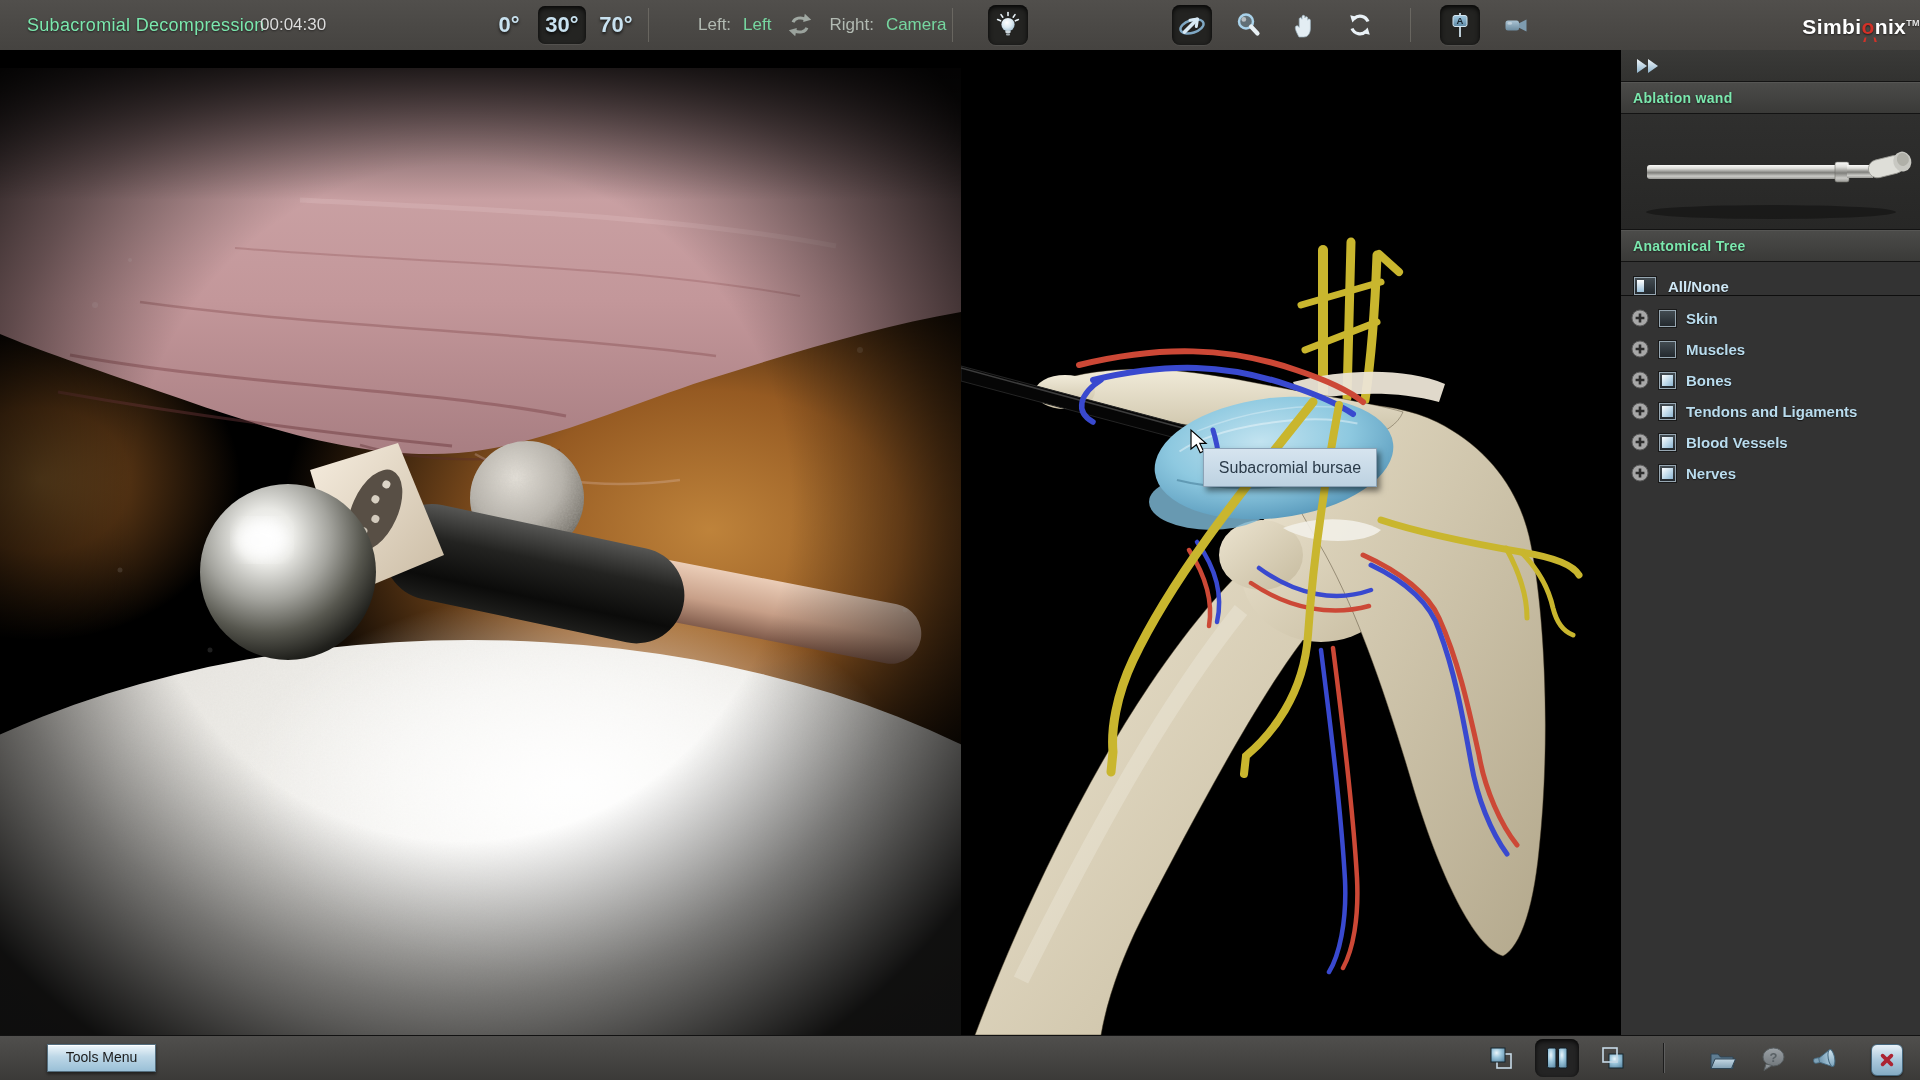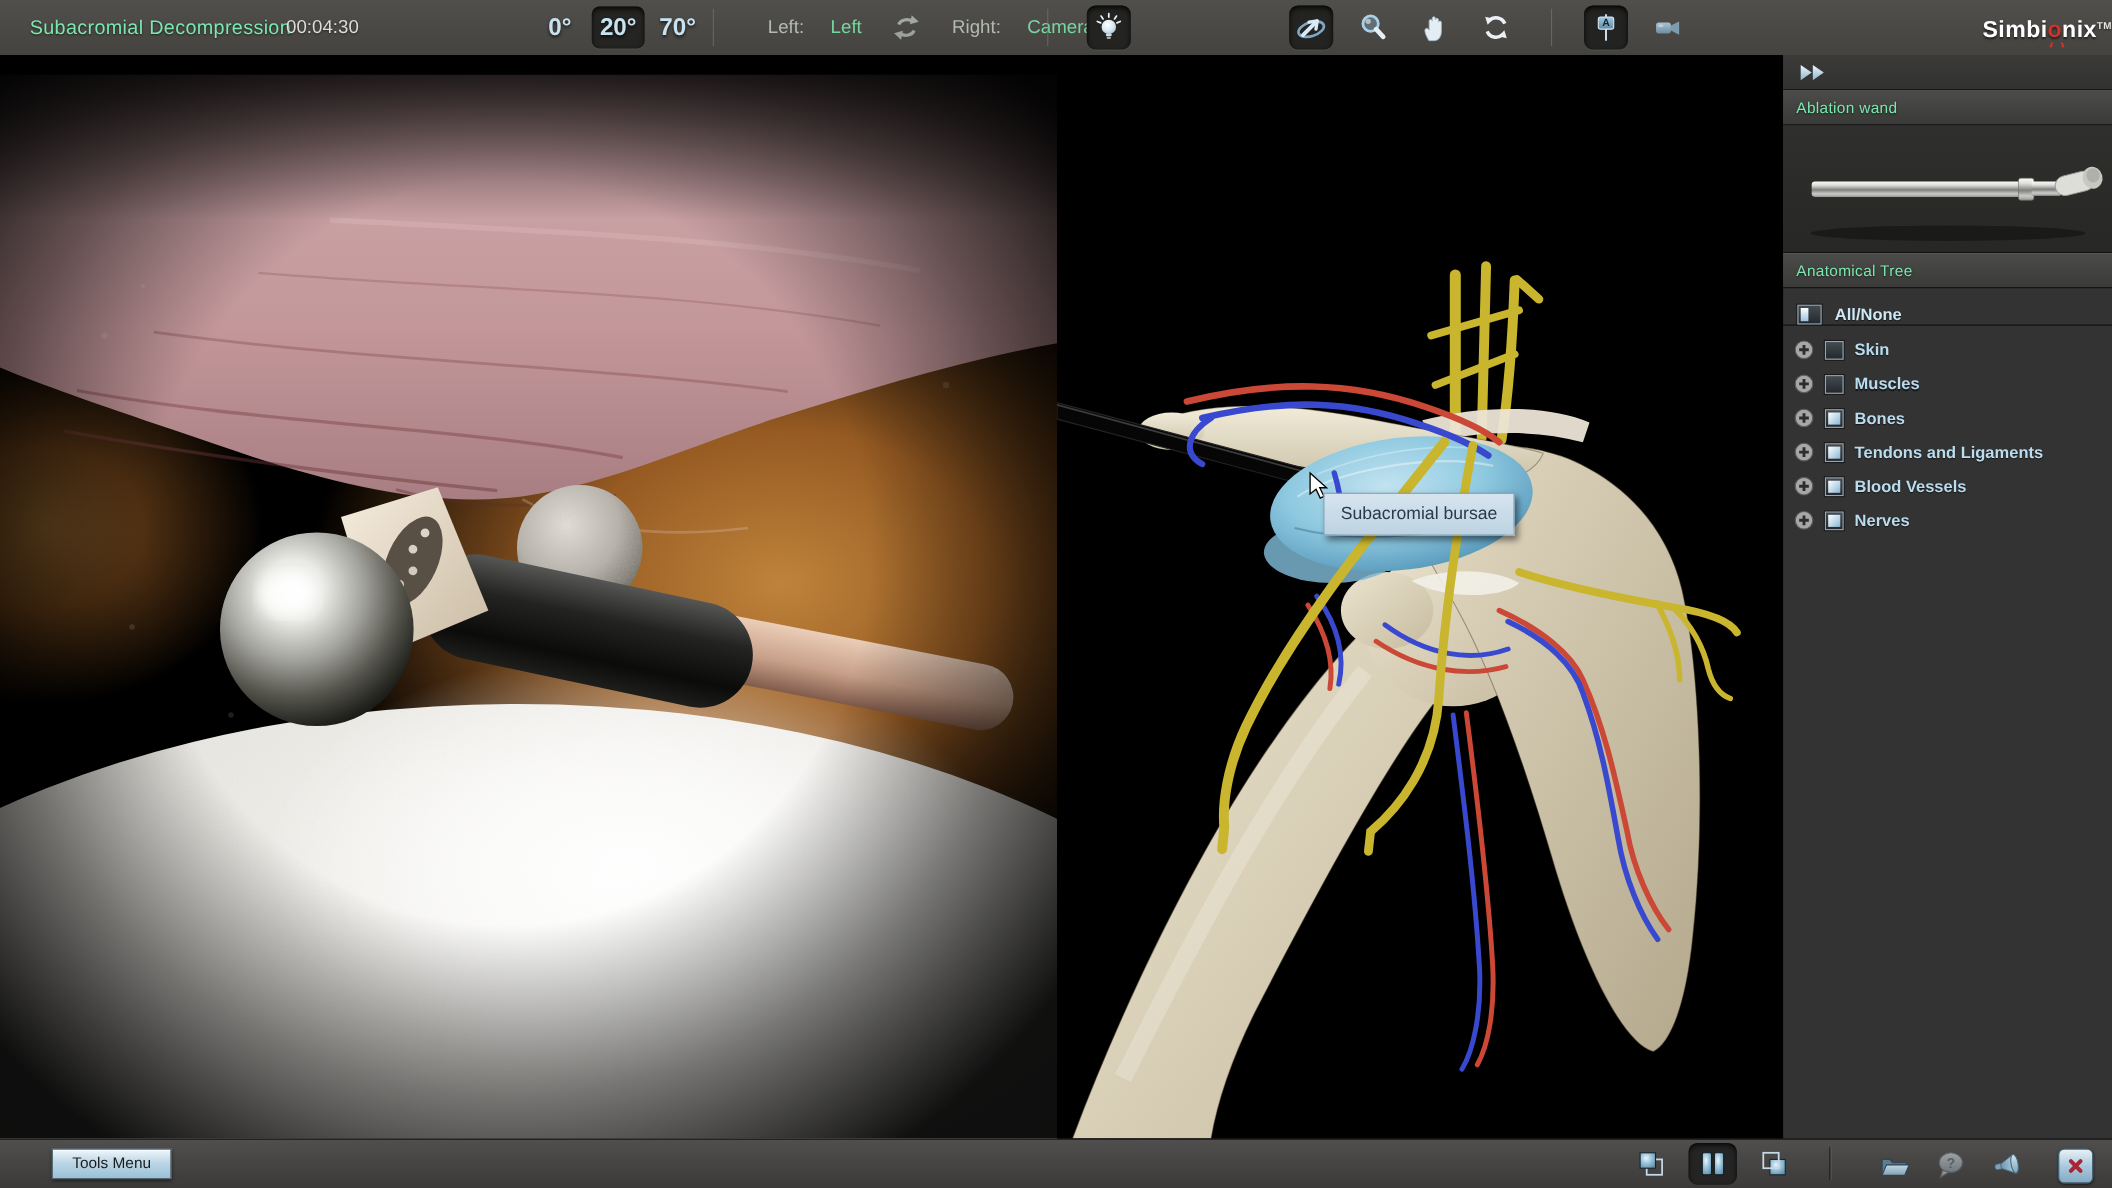--- a/index.html
+++ b/index.html
@@ -5,39 +5,39 @@
 html,body{margin:0;padding:0;background:#000;}
 body{width:1920px;height:1080px;overflow:hidden;font-family:"Liberation Sans",sans-serif;}
 .screen{position:relative;width:1920px;height:1080px;background:#333;overflow:hidden;}
 
 .topbar{position:absolute;left:0;top:0;width:1920px;height:50px;background:linear-gradient(#514f4c,#454340);z-index:30;padding-left:24px;}
 .tb-title{position:absolute;left:27px;top:0;line-height:50px;font-size:18px;color:#7be8ae;text-shadow:0 1px 2px rgba(0,0,0,.6);letter-spacing:.3px;}
 .tb-timer{position:absolute;left:260px;top:0;line-height:50px;font-size:17px;color:#dcdcdc;text-shadow:0 1px 2px rgba(0,0,0,.5);}
 .angle{position:absolute;top:6px;height:38px;line-height:38px;text-align:center;font-size:22px;font-weight:bold;color:#c9e2f0;text-shadow:0 2px 3px rgba(0,0,0,.7);cursor:pointer;}
 .angle.selected{background:#242422;border-radius:7px;box-shadow:inset 0 2px 5px rgba(0,0,0,.85),0 1px 0 rgba(255,255,255,.07);}
 .vdiv{position:absolute;top:8px;width:1px;height:34px;background:#79776f;opacity:.65;}
-.handed{position:absolute;left:698px;top:0;height:50px;display:flex;align-items:center;gap:24px;}
+.handed{position:absolute;left:698px;top:0;height:50px;display:flex;align-items:center;gap:12px;}
 .h-label{font-size:17px;color:#b2bab2;}
 .h-value{font-size:17px;color:#76d7a0;}
 .swapbtn{width:34px;height:34px;display:flex;align-items:center;justify-content:center;cursor:pointer;}
 .iconbtn{position:absolute;top:5px;width:40px;height:40px;border-radius:8px;display:flex;align-items:center;justify-content:center;cursor:pointer;}
 .iconbtn.active{background:#232321;box-shadow:inset 0 2px 5px rgba(0,0,0,.9),0 1px 0 rgba(255,255,255,.06);}
 .brand{position:absolute;right:24px;top:0;line-height:46px;font-size:21px;font-weight:bold;color:#fff;letter-spacing:.4px;text-shadow:0 1px 2px rgba(0,0,0,.6);}
 .brand .o{color:#d23127;position:relative;}
 .brand .o i{position:absolute;left:3px;bottom:-4px;width:8px;height:5px;border-left:2px solid #d23127;border-right:2px solid #d23127;transform:perspective(10px) rotateX(28deg);}
 .brand sup{font-size:9px;vertical-align:super;color:#e5e5e5;}
 
 .endo{position:absolute;left:0;top:50px;width:961px;height:985px;background:#000;}
 .model{position:absolute;left:961px;top:50px;width:659px;height:985px;background:#000;}
 .fill{position:absolute;left:0;top:0;width:100%;height:100%;}
 .tooltip{position:absolute;left:242px;top:398px;width:172px;height:37px;background:linear-gradient(#d6e4ef,#bdd2e1);border:1px solid #8ba2b6;box-shadow:3px 4px 6px rgba(0,0,0,.5);display:flex;align-items:center;justify-content:center;font-size:16px;color:#2a3a48;z-index:5;}
 
 .sidebar{position:absolute;left:1620px;top:50px;width:300px;height:985px;background:#333;border-left:1px solid #000;box-sizing:border-box;z-index:10;}
 .collapse-strip{height:31px;border-bottom:1px solid #141414;display:flex;align-items:center;padding-left:14px;background:linear-gradient(#3a3a38,#323230);}
-.panel-header{height:30px;background:linear-gradient(#4b4b49,#3a3a38);border-top:1px solid #565654;border-bottom:1px solid #131313;color:#7be8ae;font-size:14px;font-weight:normal;line-height:30px;padding-left:12px;letter-spacing:.3px;text-shadow:0 1px 2px rgba(0,0,0,.6);}
+.panel-header{height:30px;background:linear-gradient(#4b4b49,#3a3a38);border-top:1px solid #565654;border-bottom:1px solid #131313;color:#7be8ae;font-size:14px;font-weight:bold;line-height:30px;padding-left:12px;letter-spacing:.3px;text-shadow:0 1px 2px rgba(0,0,0,.6);}
 .wand-panel{height:115px;background:linear-gradient(#2f2f2e,#272726);border-bottom:1px solid #131313;position:relative;}
 .tree{padding-top:0;}
 .trow{height:31px;display:flex;align-items:flex-end;padding-left:10px;gap:10px;}
 .master-row{height:33px;border-bottom:1px solid #0e0e0e;padding-left:13px;gap:12px;}
 .tlabel{font-size:15px;font-weight:bold;color:#b9dcee;text-shadow:0 1px 1px rgba(0,0,0,.6);cursor:pointer;}
 .master-row .tlabel{color:#cfe8f6;}
 .expand{width:18px;height:18px;display:flex;cursor:pointer;}
 .cb{width:15px;height:15px;border:1px solid #97a7b2;background:linear-gradient(180deg,#434c52,#23292e);box-shadow:0 0 0 1px #191919;cursor:pointer;position:relative;}
 .cb.checked::after{content:"";position:absolute;left:2px;top:2px;width:11px;height:11px;background:linear-gradient(135deg,#ffffff,#bed9ea 55%,#8cb4d0);}
 .cb.indeterminate{width:20px;height:16px;}
@@ -54,21 +54,21 @@
 </head>
 <body>
 
 <div class="screen">
 
   <header class="topbar">
     <span class="tb-title">Subacromial Decompression</span>
     <span class="tb-timer">00:04:30</span>
 
     <span class="angle" style="left:486px;width:46px;">0°</span>
-    <span class="angle selected" style="left:538px;width:48px;">20°</span>
+    <span class="angle selected" style="left:538px;width:48px;">30°</span>
     <span class="angle" style="left:592px;width:48px;">70°</span>
 
     <span class="vdiv" style="left:648px;"></span>
 
     <div class="handed">
       <span class="h-label">Left:</span>
       <span class="h-value">Left</span>
       <span class="swapbtn">
         <svg width="32" height="32" viewBox="0 0 30 30">
           <path d="M8.5,12.5 A7,5.5 0 0 1 20,9.8" fill="none" stroke="#a0a8a2" stroke-width="2.8"></path>

